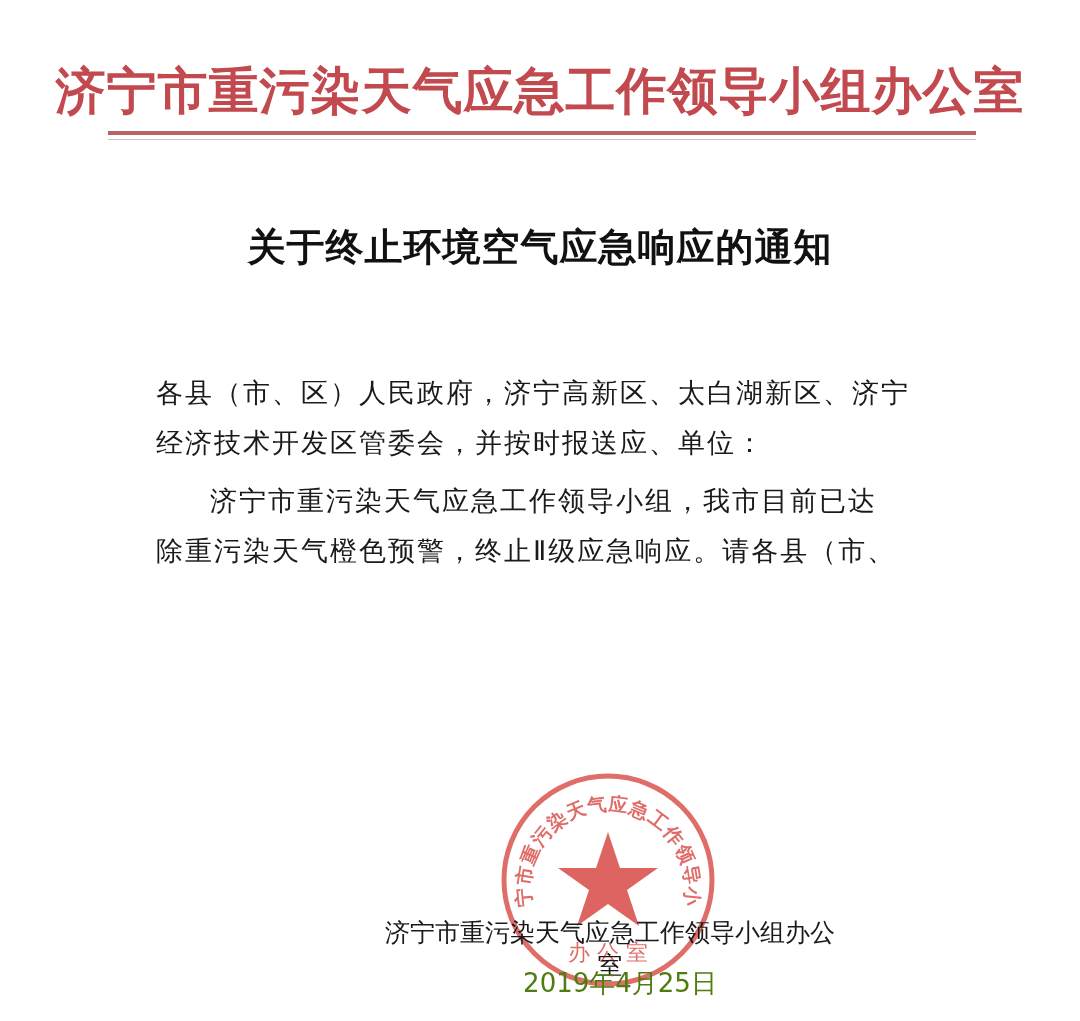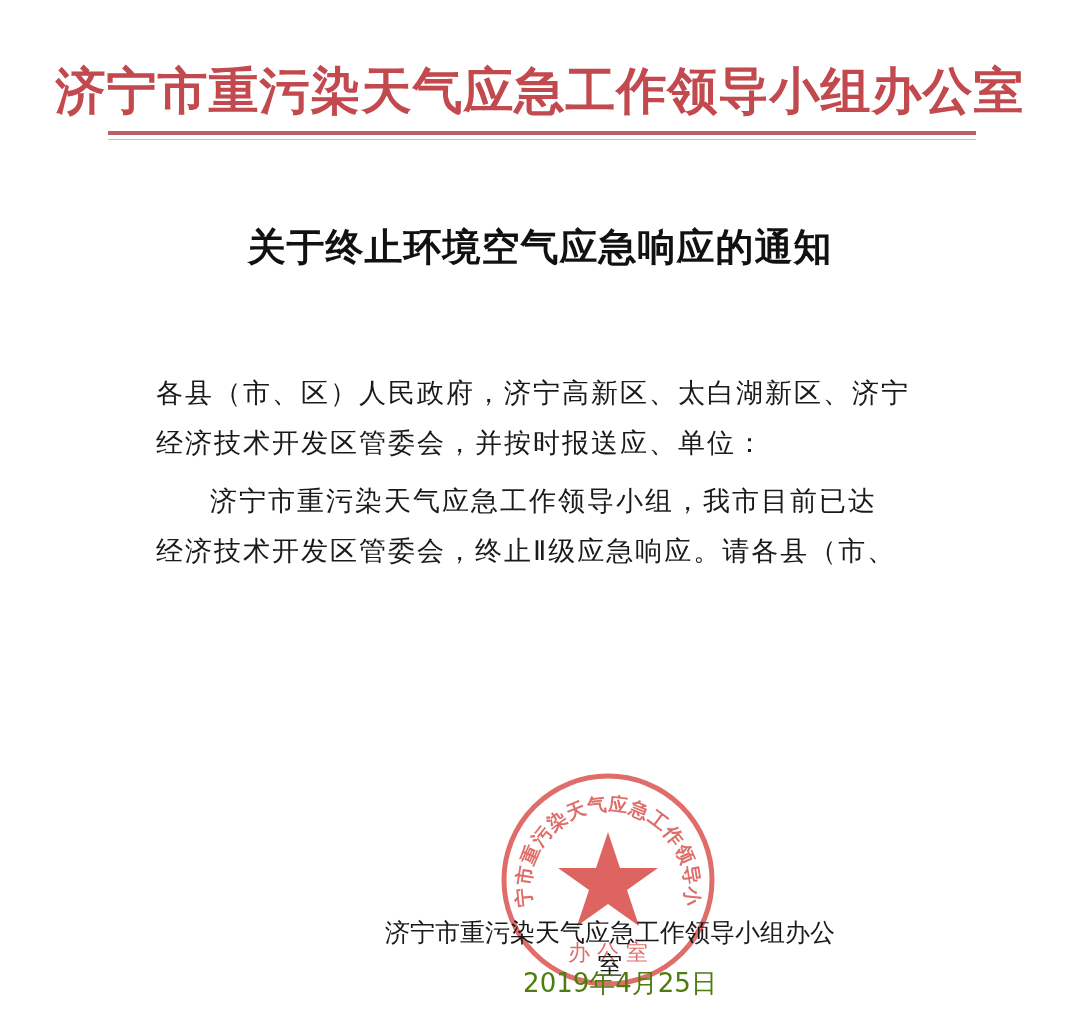--- a/index.html
+++ b/index.html
@@ -52,21 +52,21 @@
 
 <div class="title">关于终止环境空气应急响应的通知</div>
 
 <div class="body-text addressee">
   <span class="line">各县（市、区）人民政府，济宁高新区、太白湖新区、济宁</span>
   <span class="line">经济技术开发区管委会，并按时报送应、单位：</span>
 </div>
 
 <div class="body-text para">
   <span class="line indent">济宁市重污染天气应急工作领导小组，我市目前已达</span>
-  <span class="line">经济技术开发区管委会，终止Ⅱ级应急响应。请各县（市、</span>
+  <span class="line">除重污染天气橙色预警，终止Ⅱ级应急响应。请各县（市、</span>
 </div>
 
 <svg class="seal" viewBox="0 0 220 220">
   <defs>
     <path id="sealArc" d="M 35 140 A 78 78 0 1 1 185 140"></path>
   </defs>
   <circle cx="110" cy="110" r="104" fill="none" stroke="#d9534f" stroke-width="5" opacity="0.85"></circle>
   <text fill="#d9534f" opacity="0.85" font-size="19" font-family="DejaVu Sans, sans-serif" font-weight="bold" letter-spacing="1">
     <textPath href="#sealArc" startOffset="50%" text-anchor="middle">济宁市重污染天气应急工作领导小组</textPath>
   </text>

